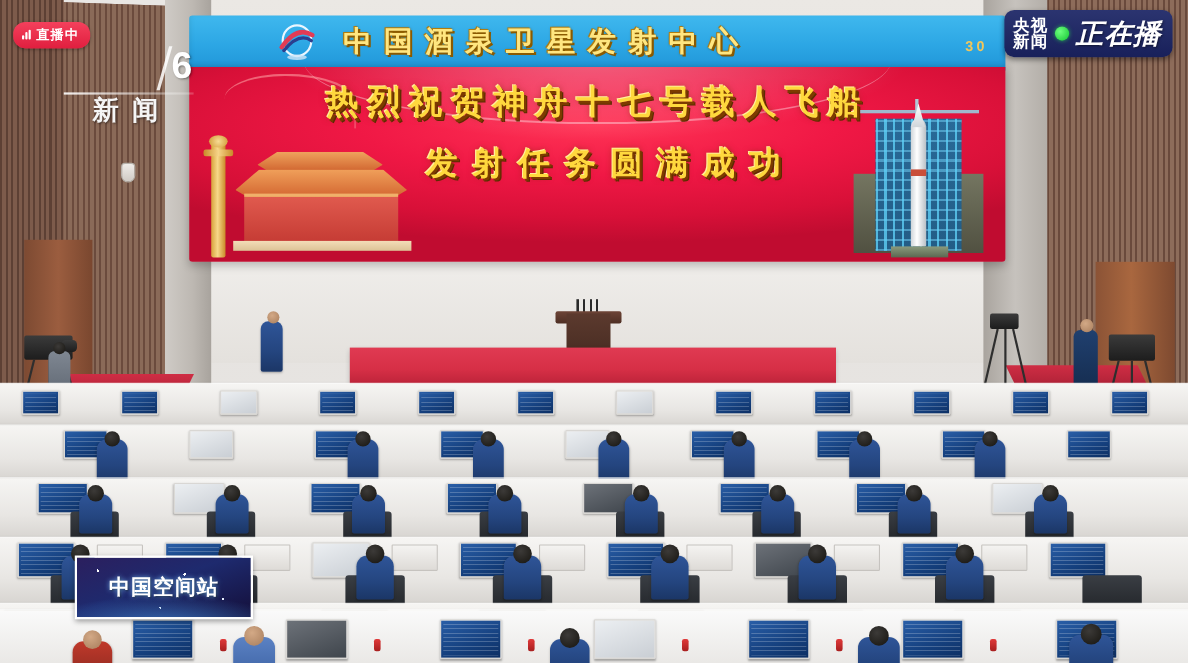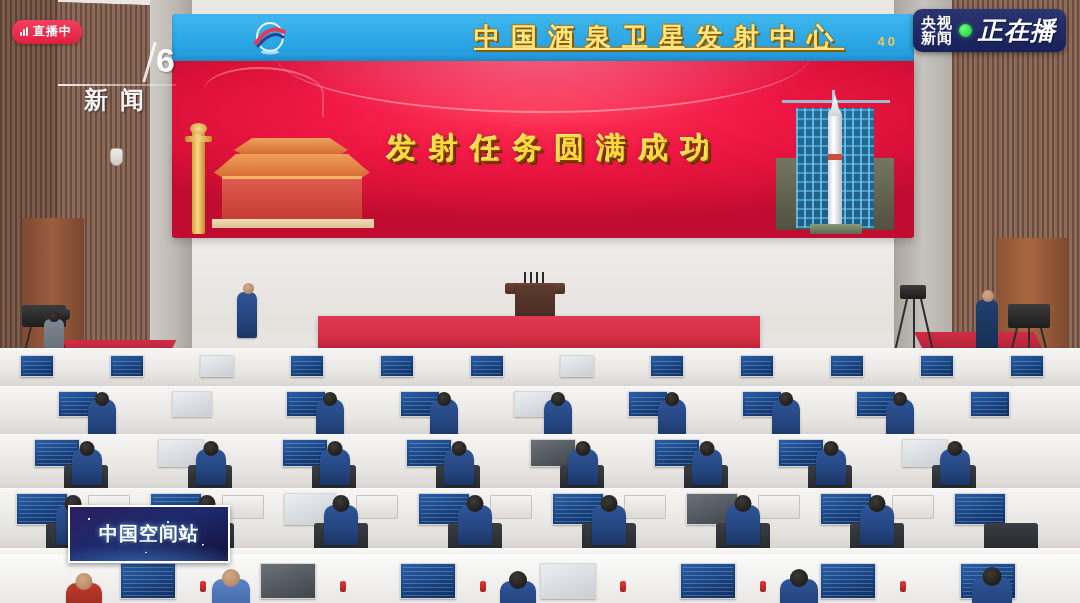--- a/index.html
+++ b/index.html
@@ -71,26 +71,25 @@
   }
   .banner-blue {
     position:absolute; left:0; top:0; width:100%; height:50px;
     background:linear-gradient(to bottom,#3fb8ee 0%,#2ca6e4 55%,#1f95d8 100%);
     border-radius:3px 3px 0 0;
     box-shadow:inset 0 -3px 6px rgba(0,0,0,.12);
     overflow:hidden;
   }
   .banner-blue-title {
     position:absolute; left:140px; top:6px; right:70px;
-    text-align:right;
+    text-align:left;
     font-size:26px; font-weight:bold; letter-spacing:11px;
     color:#ffe680;
     text-shadow:2px 2px 0 #8a5a00, -1px -1px 0 #b07d10, 0 0 2px #5e3c00;
     font-family:"DejaVu Sans","Liberation Sans",sans-serif;
-    text-decoration:underline;
   }
   .banner-year {
     position:absolute; right:16px; top:20px;
     font-size:13px; font-weight:bold; color:#f2c65a; letter-spacing:3px;
   }
   .jq-logo {
     position:absolute; left:78px; top:5px; width:40px; height:40px;
   }
   .banner-red {
     position:absolute; left:0; top:47px; width:100%; height:177px;
@@ -434,37 +433,38 @@
 
     <div class="banner-wrap">
       <div class="banner-blue">
         <svg class="jq-logo" viewBox="0 0 40 40">
           <ellipse cx="20" cy="18" rx="13" ry="14" fill="none" stroke="#eaf6ff" stroke-width="2"></ellipse>
           <path d="M6 24 Q20 4 34 13" fill="none" stroke="#e23b55" stroke-width="4" stroke-linecap="round"></path>
           <path d="M8 27 Q22 10 33 18" fill="none" stroke="#2b3f8f" stroke-width="3" stroke-linecap="round"></path>
           <ellipse cx="20" cy="33" rx="9" ry="2.5" fill="#cfe6f7" opacity=".8"></ellipse>
         </svg>
         <div class="banner-blue-title">中国酒泉卫星发射中心</div>
-        <div class="banner-year">40</div>
+        <div class="banner-year">30</div>
       </div>
 
       <div class="banner-red">
         <div class="red-glow"></div>
         <div class="red-arc"></div>
         <div class="ribbon"></div>
 
         <div class="tiananmen">
           <div class="huabiao"></div>
           <div class="gate-roof2"></div>
           <div class="gate-roof"></div>
           <div class="gate-body"></div>
           <div class="gate-base"></div>
           <div class="flowers"></div>
         </div>
 
+        <div class="banner-line1">热烈祝贺神舟十七号载人飞船</div>
         <div class="banner-line2">发射任务圆满成功</div>
 
         <div class="rocket-wrap">
           <div class="crane-arm"></div>
           <div class="crane-arm2"></div>
           <div class="crane-mast"></div>
           <div class="tower-left"></div>
           <div class="tower-right"></div>
           <div class="gantry"></div>
           <div class="rocket-body"></div>

